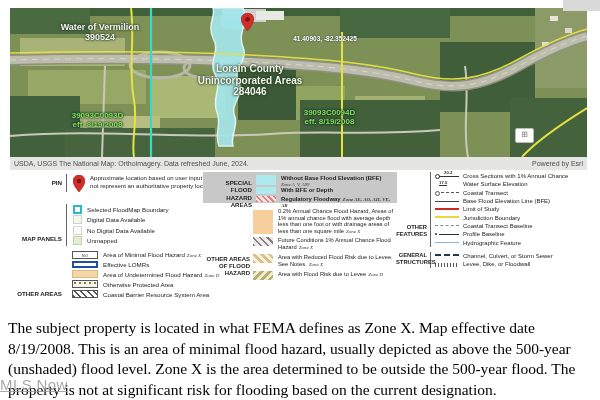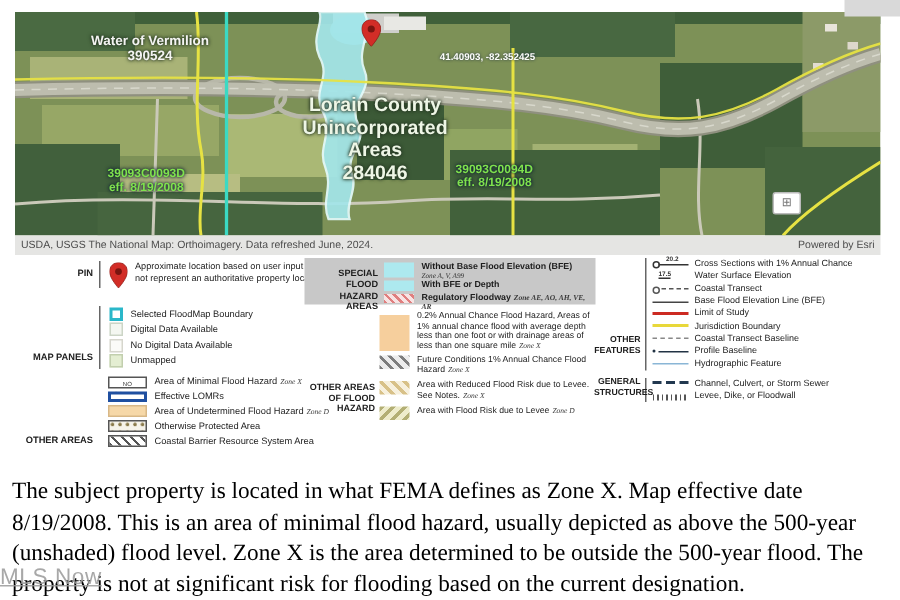--- a/index.html
+++ b/index.html
@@ -5,21 +5,21 @@
   html,body{margin:0;padding:0;background:#fff;}
   .page{position:relative;width:600px;height:400px;background:#fff;overflow:hidden;
         font-family:"Liberation Sans",sans-serif;color:#222;}
 
   
   .map-viewport{position:absolute;left:10px;top:8px;width:577px;height:162px;}
   .map-art{position:absolute;left:0;top:0;width:577px;height:149px;display:block;}
   .map-label{position:absolute;text-align:center;font-weight:bold;line-height:1.15;
              text-shadow:0 0 2px #253522,0 0 3px #253522;}
   .lbl-city{color:#f4f4f2;font-size:9px;}
-  .lbl-county{color:#eef6e6;font-size:13px;}
+  .lbl-county{color:#eef6e6;font-size:10px;}
   .lbl-panel{color:#7fe24d;font-size:8px;text-shadow:0 0 2px #123,0 0 3px #123;}
   .lbl-coords{color:#fdfdfb;font-size:6.5px;font-weight:bold;text-shadow:0 0 2px #234;}
   .map-pin{position:absolute;left:231px;top:5px;width:13px;height:18px;}
   .map-widget{position:absolute;left:505px;top:120px;width:17px;height:13px;background:#fff;
               border:1px solid #bbb;border-radius:2px;font-size:8px;line-height:12px;
               text-align:center;color:#777;}
   .attribution{position:absolute;left:0;top:149px;width:577px;height:13px;
                background:rgba(228,228,226,.95);display:flex;justify-content:space-between;
                align-items:center;padding:0 4px;box-sizing:border-box;font-size:7px;color:#4d4d4d;}
   .corner-strip{position:absolute;left:563px;top:0;width:37px;height:11px;background:#d9d9d9;}

